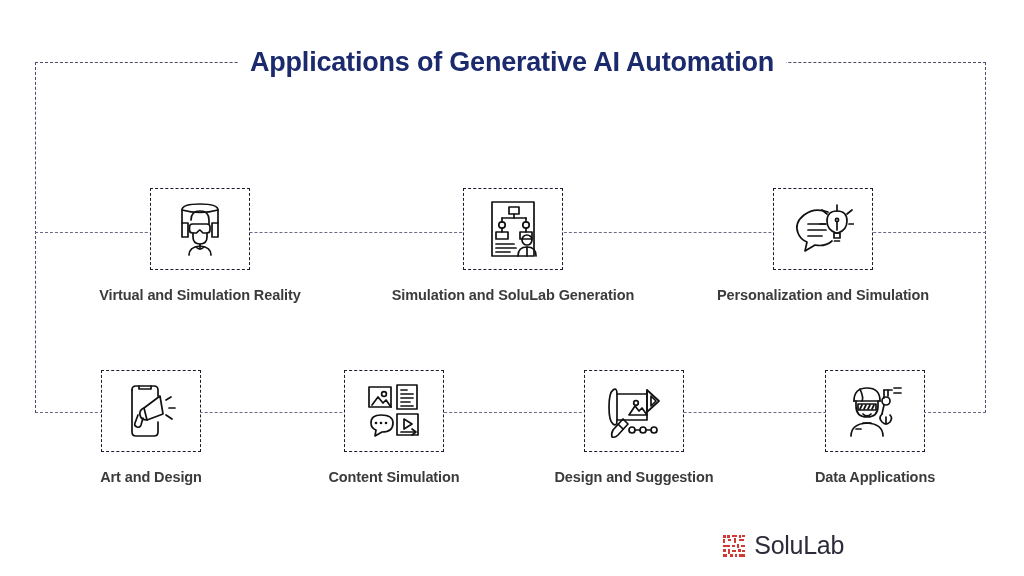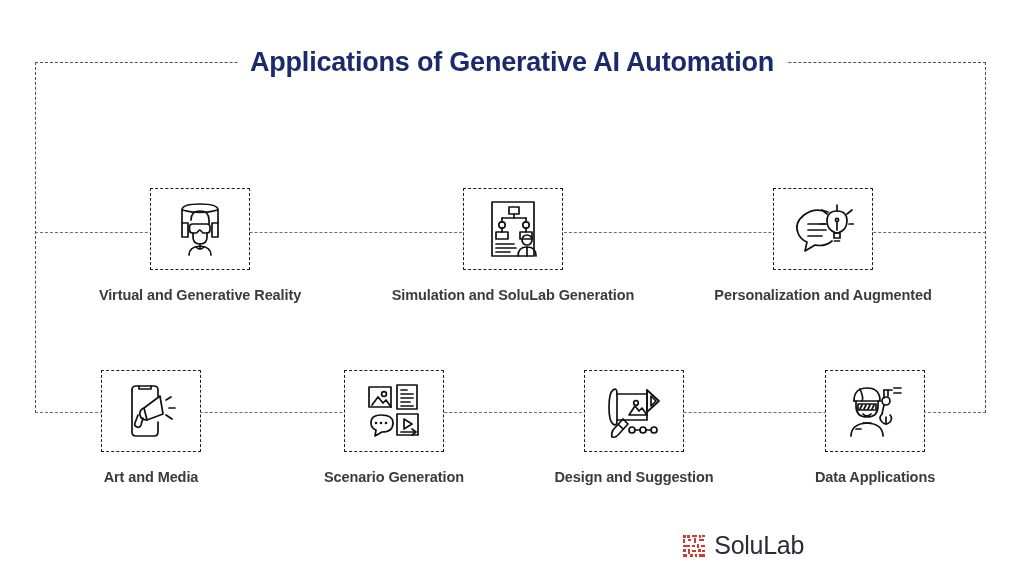--- a/index.html
+++ b/index.html
@@ -13,20 +13,21 @@
     font-family: "Liberation Sans", sans-serif;
     overflow: hidden;
     position: relative;
   }
 
   #infographic {
     position: absolute;
     inset: 0;
     width: 832px;
     height: 576px;
+    padding-left: 40px;
   }
 
   
   .frame-edge {
     position: absolute;
     pointer-events: none;
   }
   .frame-top {
     left: 35px;
     top: 62px;
@@ -193,21 +194,21 @@
           <path d="M43 23 h6 v14 h-6 z"></path>
           <path d="M22 20 q0-9 9-9 q9 0 9 9 v4"></path>
           <path d="M24 24 h14 q3 0 3 3 v3 q0 3-3 3 h-4 l-3-3 h-0.5 l-3 3 h-4 q-3 0-3-3 v-3 q0-3 3-3 z"></path>
           <path d="M24 33 v4 q0 7 7 7 q7 0 7-7 v-4"></path>
           <path d="M31 44 v4"></path>
           <path d="M20 55 q0-8 11-9 q11 1 11 9"></path>
           <path d="M27 47 q4 4 8 0"></path>
         </svg>
       </span>
     </div>
-    <div class="node-label">Virtual and Generative Reality</div>
+    <div class="node-label">Virtual and Simulation Reality</div>
   </div>
 
   <div class="node row-top" style="left:413px; top:188px; width:200px;">
     <div class="icon-box">
       <span>
         <svg width="58" height="62" viewBox="0 0 58 62" fill="none" stroke="#111" stroke-width="1.7" stroke-linecap="round" stroke-linejoin="round">
           <path d="M8 4 h42 v54 h-42 z"></path>
           <rect x="25" y="9" width="10" height="7"></rect>
           <path d="M30 16 v4"></path>
           <path d="M18 20 h24"></path>
@@ -245,40 +246,40 @@
           <path d="M45 11 V5"></path>
           <path d="M55 14 l5-4"></path>
           <path d="M35 14 l-5-4"></path>
           <path d="M57 24 h5"></path>
           <path d="M33 24 h-5"></path>
           <path d="M45 22 v8"></path>
           <circle cx="45" cy="20" r="1.6"></circle>
         </svg>
       </span>
     </div>
-    <div class="node-label">Personalization and Augmented</div>
+    <div class="node-label">Personalization and Simulation</div>
   </div>
 
   <div class="node row-bot" style="left:51px; top:370px; width:200px;">
     <div class="icon-box">
       <span>
         <svg width="58" height="58" viewBox="0 0 58 58" fill="none" stroke="#111" stroke-width="1.7" stroke-linecap="round" stroke-linejoin="round">
           <path d="M10 8 q0-4 4-4 h18 q4 0 4 4 v6"></path>
           <path d="M36 40 v10 q0 4-4 4 h-18 q-4 0-4-4 V8"></path>
           <path d="M17 4 v3 h12 V4"></path>
           <path d="M38 14 l-16 12 l3 12 l16-6 z"></path>
           <path d="M22 26 q-5 2-4 7 q1 5 7 5"></path>
           <path d="M16 33 l-3 8 q-1 3 2 4 q3 1 4-2 l2-7"></path>
           <path d="M44 18 l5-3"></path>
           <path d="M47 26 l6 0"></path>
           <path d="M44 33 l6 4"></path>
         </svg>
       </span>
     </div>
-    <div class="node-label">Art and Media</div>
+    <div class="node-label">Art and Design</div>
   </div>
 
   <div class="node row-bot" style="left:294px; top:370px; width:200px;">
     <div class="icon-box">
       <span>
         <svg width="58" height="56" viewBox="0 0 58 56" fill="none" stroke="#111" stroke-width="1.7" stroke-linecap="round" stroke-linejoin="round">
           <rect x="4" y="4" width="22" height="20"></rect>
           <circle cx="19" cy="11" r="2.4"></circle>
           <path d="M7 22 l6-8 l5 6 l3-3 l5 7"></path>
           <rect x="32" y="2" width="20" height="24"></rect>
@@ -291,21 +292,21 @@
           <circle cx="11" cy="40" r="1.3" fill="#111" stroke="none"></circle>
           <circle cx="16" cy="40" r="1.3" fill="#111" stroke="none"></circle>
           <circle cx="21" cy="40" r="1.3" fill="#111" stroke="none"></circle>
           <rect x="32" y="31" width="21" height="21"></rect>
           <path d="M39 36 l8 5 l-8 5 z"></path>
           <path d="M36 49 h14"></path>
           <path d="M47 46 l4 3 l-4 3"></path>
         </svg>
       </span>
     </div>
-    <div class="node-label">Scenario Generation</div>
+    <div class="node-label">Content Simulation</div>
   </div>
 
   <div class="node row-bot" style="left:534px; top:370px; width:200px;">
     <div class="icon-box">
       <span>
         <svg width="58" height="58" viewBox="0 0 58 58" fill="none" stroke="#111" stroke-width="1.7" stroke-linecap="round" stroke-linejoin="round">
           <path d="M8 8 q4-3 4 4 v26 q0 7-4 4 q-4-3-4-17 q0-14 4-17 z"></path>
           <path d="M12 12 h30"></path>
           <path d="M12 38 h30 v-30"></path>
           <path d="M42 8 l12 11 l-12 11 z"></path>

